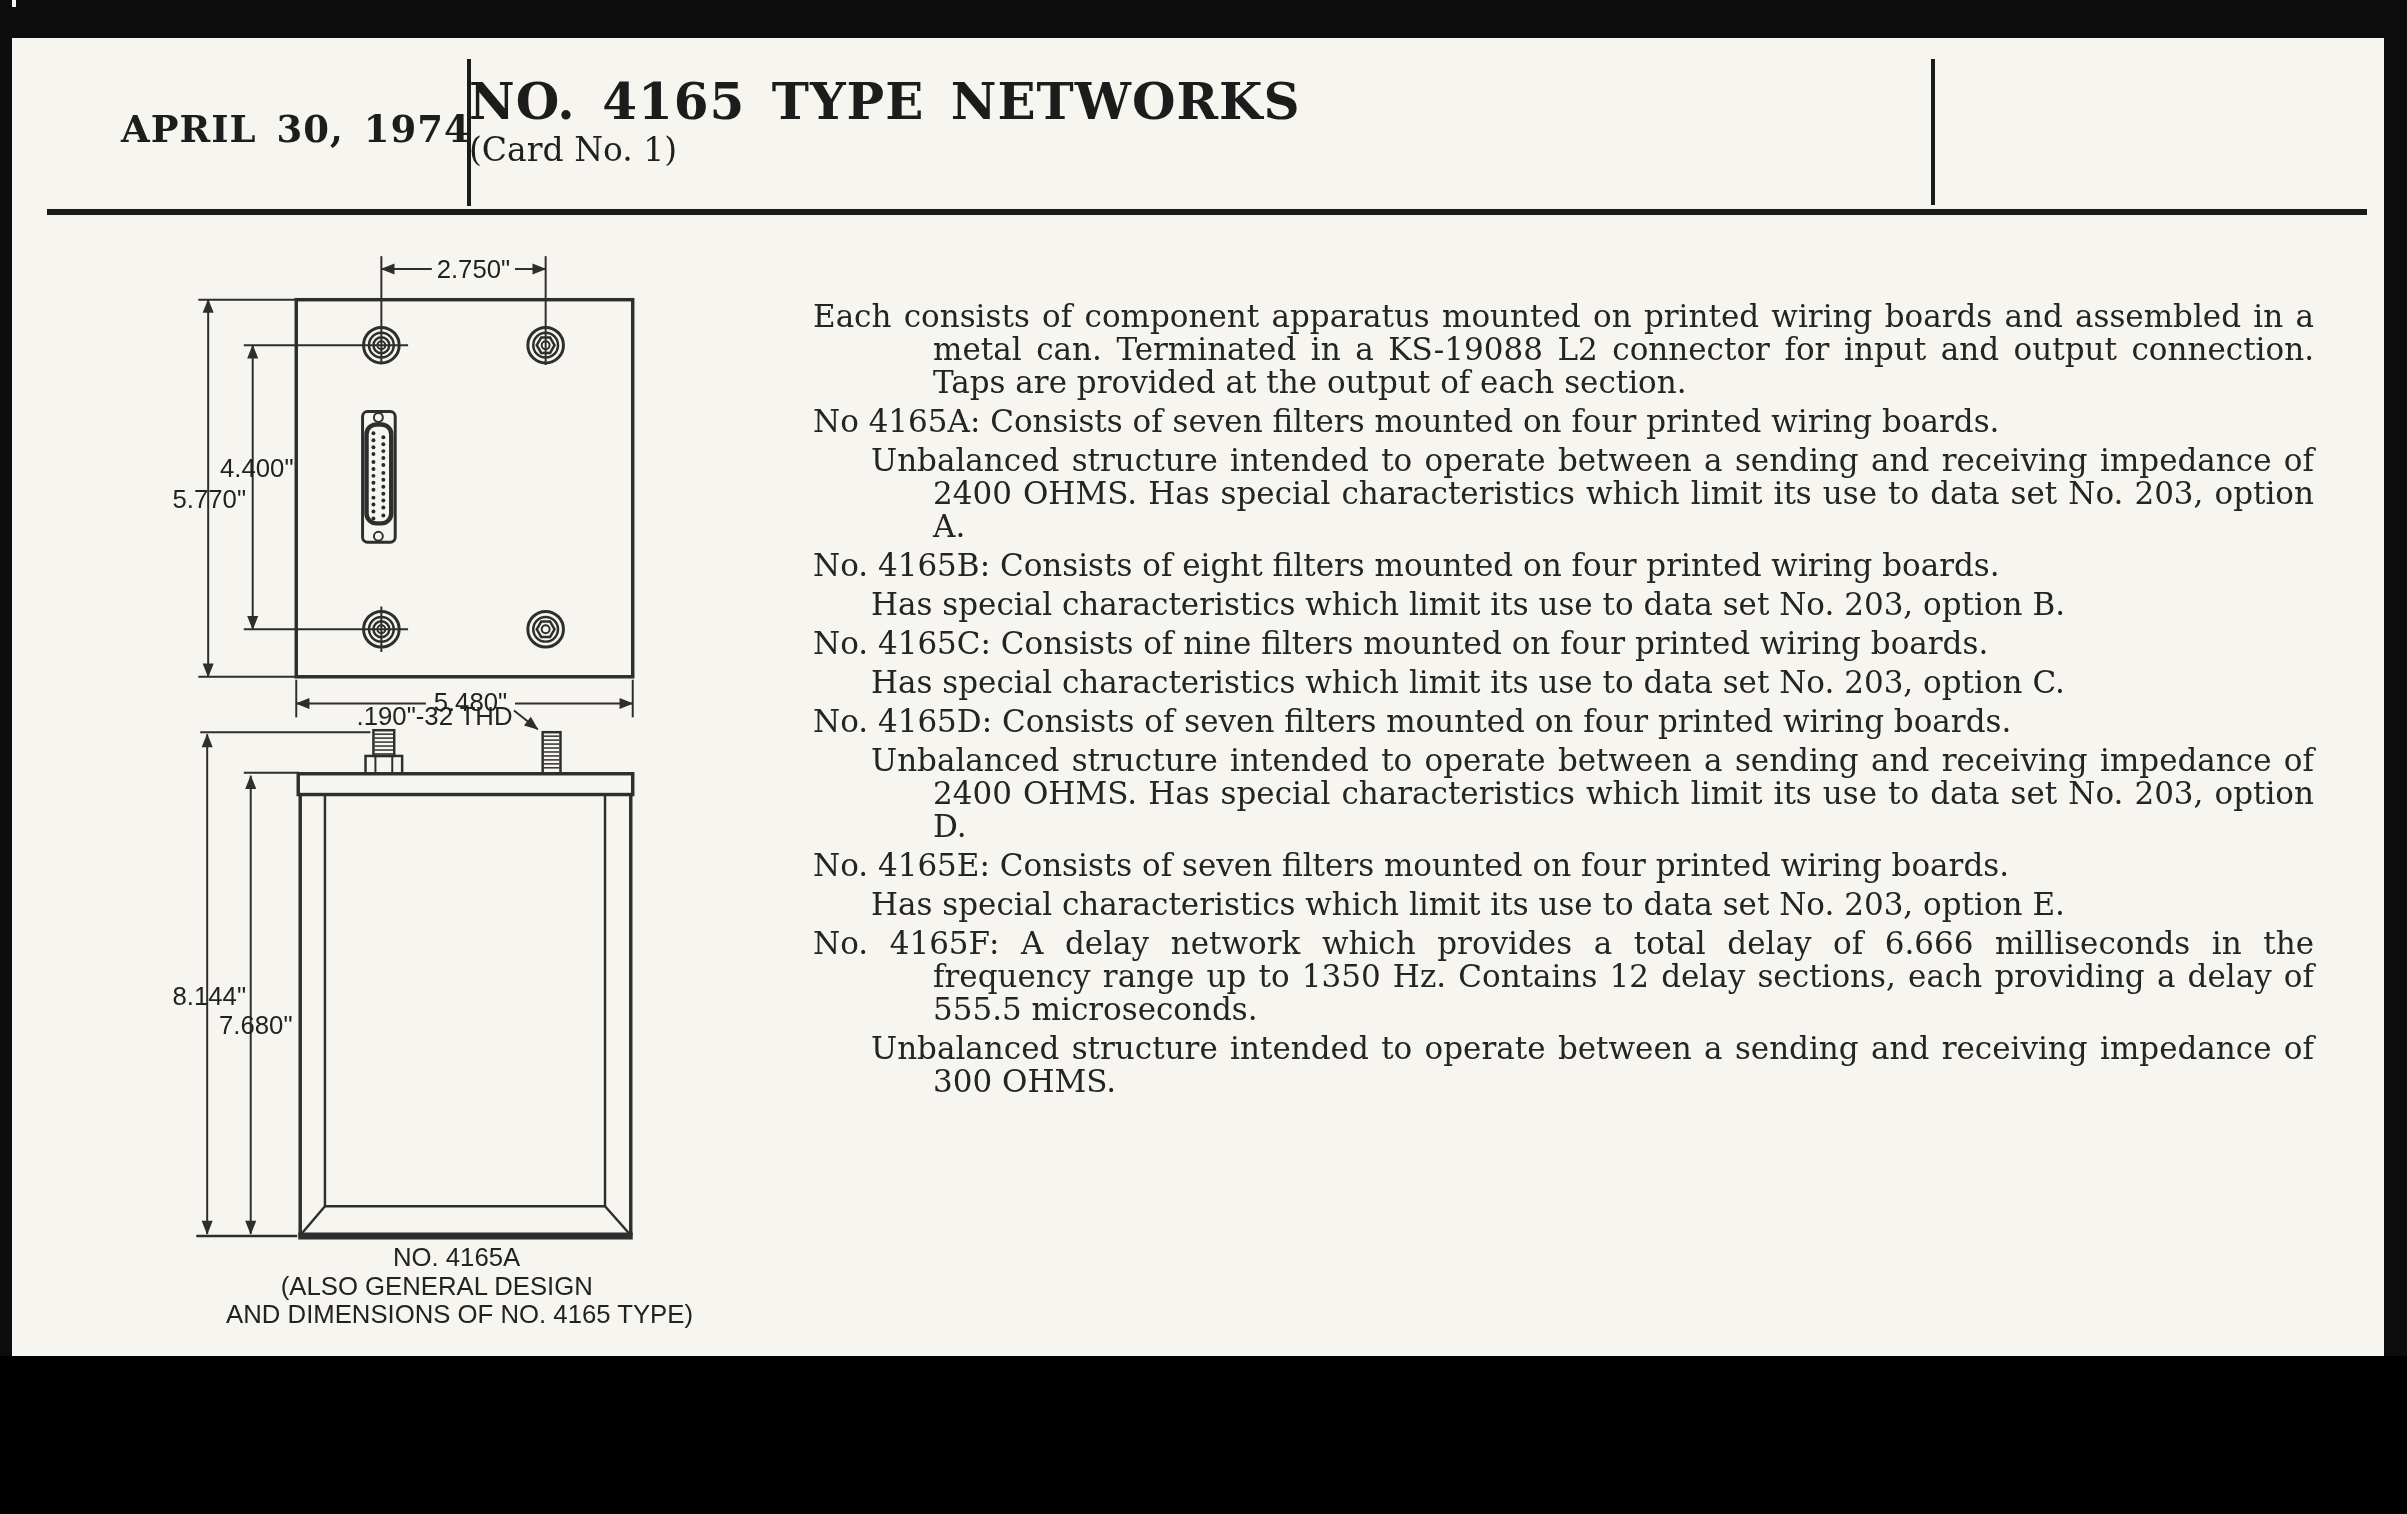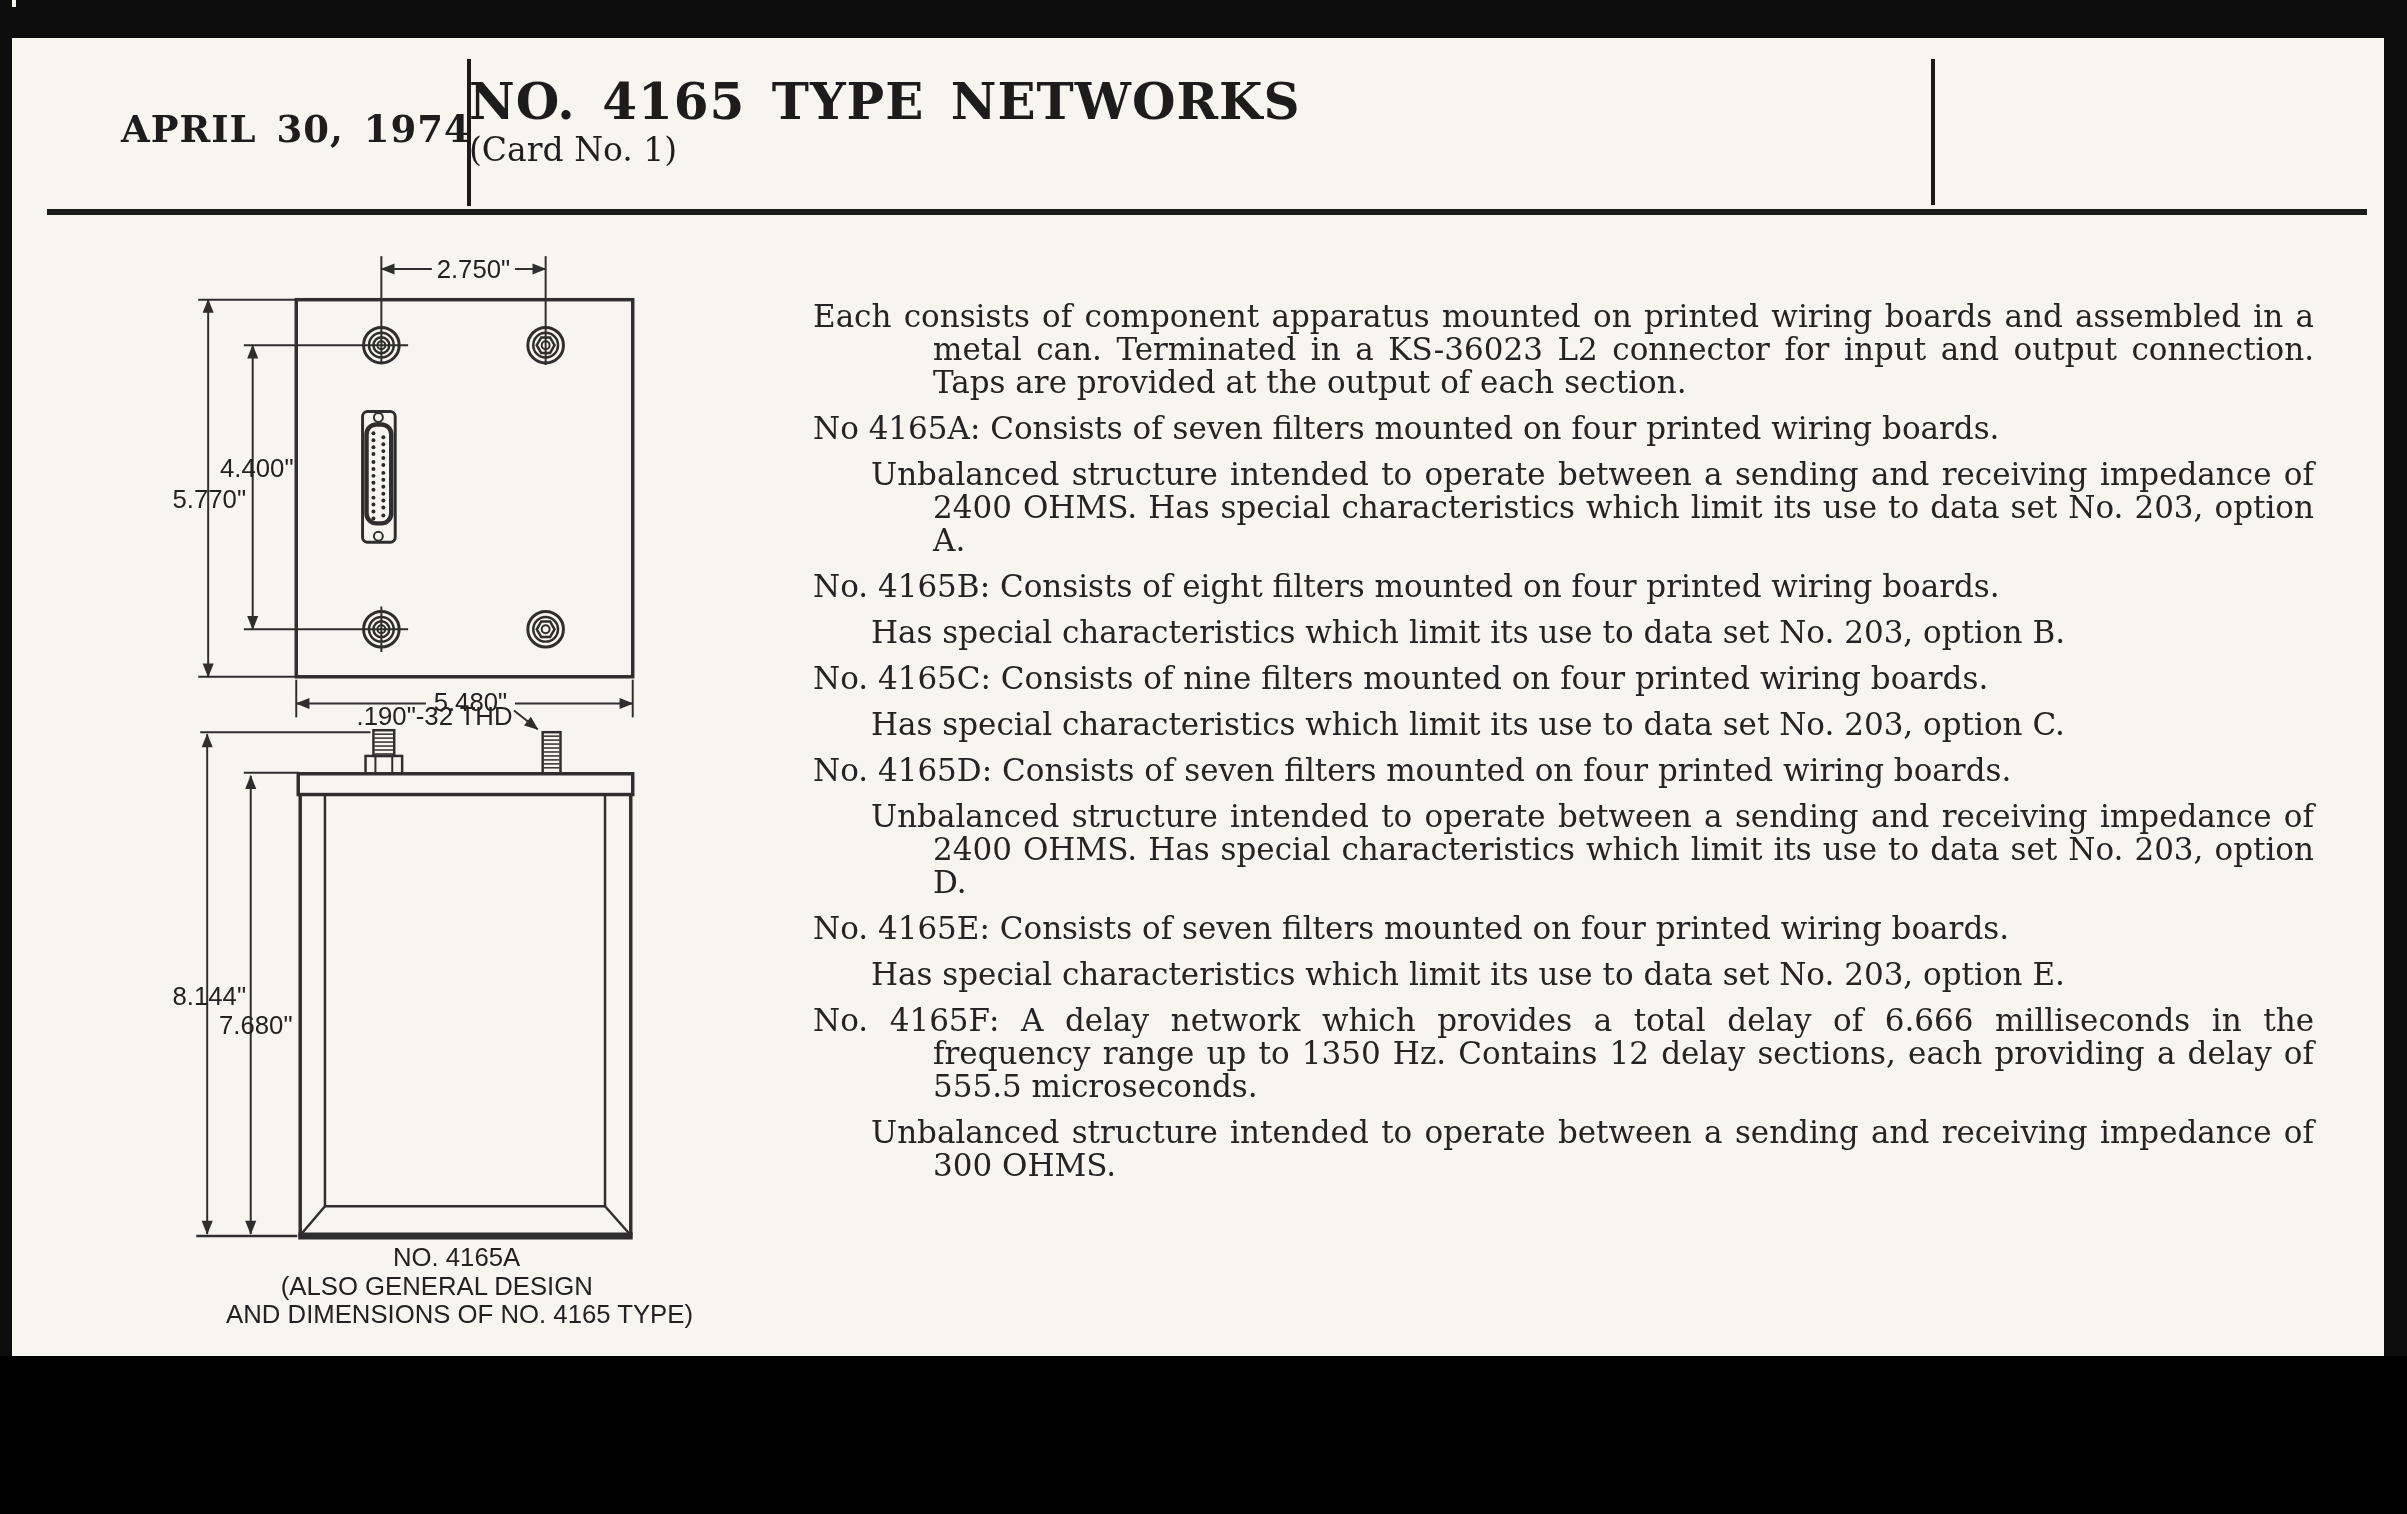--- a/index.html
+++ b/index.html
@@ -25,21 +25,21 @@
   .vline.l{left:467px;top:59px;height:147px;}
   .vline.r{left:1931px;top:59px;height:146px;}
   .hrule{position:absolute;left:47px;top:209px;width:2320px;height:6px;background:#1b1b1b;}
   
   .desc{
     position:absolute;left:813px;top:300px;width:1501px;
     font-size:31px;line-height:33px;color:#242424;
     text-align:justify;hyphens:manual;-webkit-hyphens:manual;
   }
   .desc p{margin:0;}
-  .desc p + p{margin-top:13px;}
+  .desc p + p{margin-top:6px;}
   .desc p.main{padding-left:120px;text-indent:-120px;}
   .desc p.sub{padding-left:120px;text-indent:-62px;}
   
   .ftr-left{
     position:absolute;left:469px;top:1445px;width:1511px;text-align:right;
     font-weight:bold;font-size:30px;word-spacing:5px;color:#222;
   }
   .ftr-right{
     position:absolute;right:71px;top:1445px;
     font-weight:bold;font-size:30px;word-spacing:5px;color:#4d7c0f;margin-top:12px;
@@ -230,21 +230,21 @@
 
       <g>
         <text x="331" y="1038" text-anchor="middle" font-size="25">NO. 4165A</text>
         <text x="311" y="1068" text-anchor="middle">(ALSO GENERAL DESIGN</text>
         <text x="334" y="1096" text-anchor="middle">AND DIMENSIONS OF NO. 4165 TYPE)</text>
       </g>
     </g>
   </svg>
 
   <div class="desc">
-    <p class="main">Each consists of component apparatus mounted on printed wiring boards and assembled in a metal can. Terminated in a KS-36023 L2 connector for input and output connection. Taps are provided at the output of each section.</p>
+    <p class="main">Each consists of component apparatus mounted on printed wiring boards and assembled in a metal can. Terminated in a KS-19088 L2 connector for input and output connection. Taps are provided at the output of each section.</p>
     <p class="main">No 4165A: Consists of seven filters mounted on four printed wiring boards.</p>
     <p class="sub">Unbalanced structure intended to operate between a sending and receiving imped­ance of 2400 OHMS. Has special characteristics which limit its use to data set No. 203, option A.</p>
     <p class="main">No. 4165B: Consists of eight filters mounted on four printed wiring boards.</p>
     <p class="sub">Has special characteristics which limit its use to data set No. 203, option B.</p>
     <p class="main">No. 4165C: Consists of nine filters mounted on four printed wiring boards.</p>
     <p class="sub">Has special characteristics which limit its use to data set No. 203, option C.</p>
     <p class="main">No. 4165D: Consists of seven filters mounted on four printed wiring boards.</p>
     <p class="sub">Unbalanced structure intended to operate between a sending and receiving imped­ance of 2400 OHMS. Has special characteristics which limit its use to data set No. 203, option D.</p>
     <p class="main">No. 4165E: Consists of seven filters mounted on four printed wiring boards.</p>
     <p class="sub">Has special characteristics which limit its use to data set No. 203, option E.</p>

